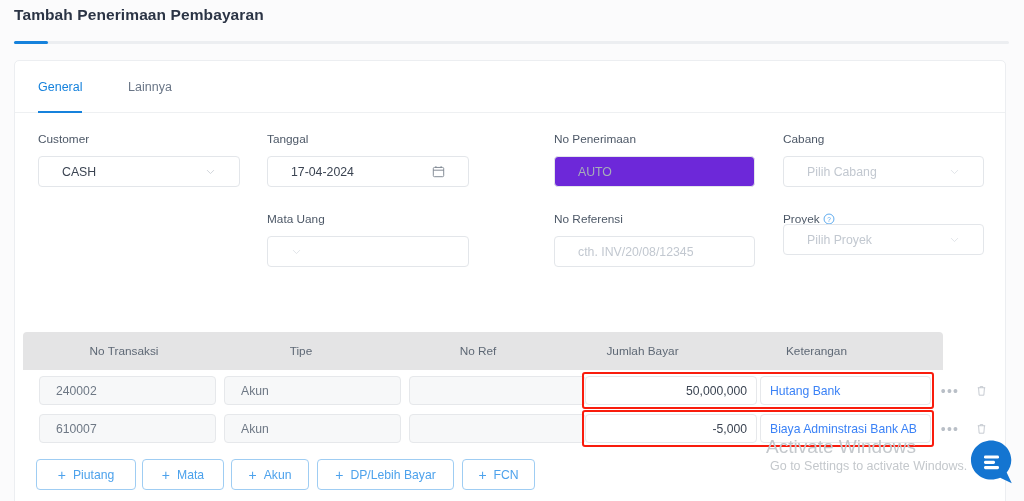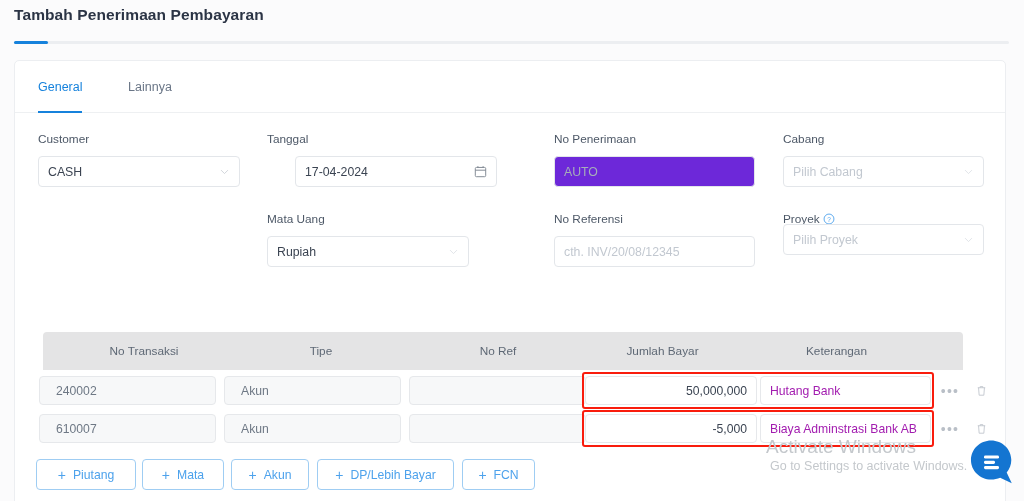--- a/index.html
+++ b/index.html
@@ -58,46 +58,46 @@
   }
   .help-icon {
     display: inline-block; width: 12px; height: 12px; vertical-align: -2px;
     margin-left: 3px;
   }
   .ctrl {
     position: absolute; height: 31px;
     border: 1px solid #e3e6ea; border-radius: 4px;
     background: #fff; font-size: 12.3px; color: #3b4452;
     display: flex; align-items: center;
-    padding: 0 9px;
+    padding: 0 23px;
   }
   .ctrl.disabled { background: #6d28d9; color: #8d97a4; }
   .ctrl .val { flex: 1 1 auto; overflow: hidden; white-space: nowrap; text-overflow: ellipsis; }
   .ctrl .val.ph { color: #c2c8d0; }
   .ctrl .val.ph-strong { color: #a6aeb9; }
   .caret {
     width: 11px; height: 11px; flex: 0 0 auto; opacity: .45;
   }
   .cal-ic { width: 13px; height: 13px; flex: 0 0 auto; opacity: .7; }
 
   
   .tbl-head {
-    position: absolute; left: 28px; top: 271px; width: 920px; height: 38px;
+    position: absolute; left: 8px; top: 271px; width: 920px; height: 38px;
     background: #e4e4e5; border-radius: 4px 4px 0 0; padding-left: 24px;
   }
   .th {
     position: absolute; top: 0; height: 38px; line-height: 38px;
     font-size: 11.8px; color: #5e6875; text-align: center; white-space: nowrap;
   }
   .trow { position: absolute; left: 24px; height: 38px; width: 920px; }
   .cell {
     position: absolute; height: 29px; top: 4px;
     border: 1px solid #e6e8eb; border-radius: 4px;
     font-size: 12.2px; display: flex; align-items: center;
-    padding: 0 9px; background: #fff; color: #a21caf;
+    padding: 0 9px; background: #fff; color: #3b82f6;
   }
   .cell.grey { background: #f7f8f9; color: #6e7885; padding-left: 16px; }
   .cell.num { justify-content: flex-end; color: #3b4452; }
   .redbox {
     position: absolute; top: 0px; height: 37px;
     border: 2.5px solid #f91c0d; border-radius: 3px;
     background: transparent; pointer-events: none;
   }
   .dots, .trash {
     position: absolute; top: 4px; height: 29px; display: flex;
@@ -153,21 +153,21 @@
 
     <div class="field-label" style="left:23px; top:71px;">Customer</div>
     <div class="ctrl" style="left:23px; top:95px; width:202px;">
       <span class="val">CASH</span>
       <svg class="caret" viewBox="0 0 16 16">
           <path d="M3 6l5 5 5-5" fill="none" stroke="#8d97a4" stroke-width="1.3"></path>
         </svg>
     </div>
 
     <div class="field-label" style="left:252px; top:71px;">Tanggal</div>
-    <div class="ctrl" style="left:252px; top:95px; width:202px;margin-left:28px;">
+    <div class="ctrl" style="left:252px; top:95px; width:202px;">
       <span class="val">17-04-2024</span>
       <svg class="cal-ic" viewBox="0 0 16 16">
         <rect x="1.6" y="3" width="12.8" height="11.4" rx="1.4" fill="none" stroke="#4d5867" stroke-width="1.2"></rect>
         <line x1="1.6" y1="6.4" x2="14.4" y2="6.4" stroke="#4d5867" stroke-width="1.2"></line>
         <line x1="4.8" y1="1.4" x2="4.8" y2="3.6" stroke="#4d5867" stroke-width="1.2"></line>
         <line x1="11.2" y1="1.4" x2="11.2" y2="3.6" stroke="#4d5867" stroke-width="1.2"></line>
       </svg>
     </div>
 
     <div class="field-label" style="left:539px; top:71px;">No Penerimaan</div>
@@ -178,21 +178,20 @@
     <div class="field-label" style="left:768px; top:71px;">Cabang</div>
     <div class="ctrl" style="left:768px; top:95px; width:201px;">
       <span class="val ph">Pilih Cabang</span>
       <svg class="caret" viewBox="0 0 16 16">
           <path d="M3 6l5 5 5-5" fill="none" stroke="#b4bcc6" stroke-width="1.3"></path>
         </svg>
     </div>
 
     <div class="field-label" style="left:252px; top:151px;">Mata Uang</div>
     <div class="ctrl" style="left:252px; top:175px; width:202px;">
-      <span class="val">Rupiah</span>
       <svg class="caret" viewBox="0 0 16 16">
           <path d="M3 6l5 5 5-5" fill="none" stroke="#b4bcc6" stroke-width="1.3"></path>
         </svg>
     </div>
 
     <div class="field-label" style="left:539px; top:151px;">No Referensi</div>
     <div class="ctrl" style="left:539px; top:175px; width:201px;">
       <span class="val ph">cth. INV/20/08/12345</span>
     </div>
 

